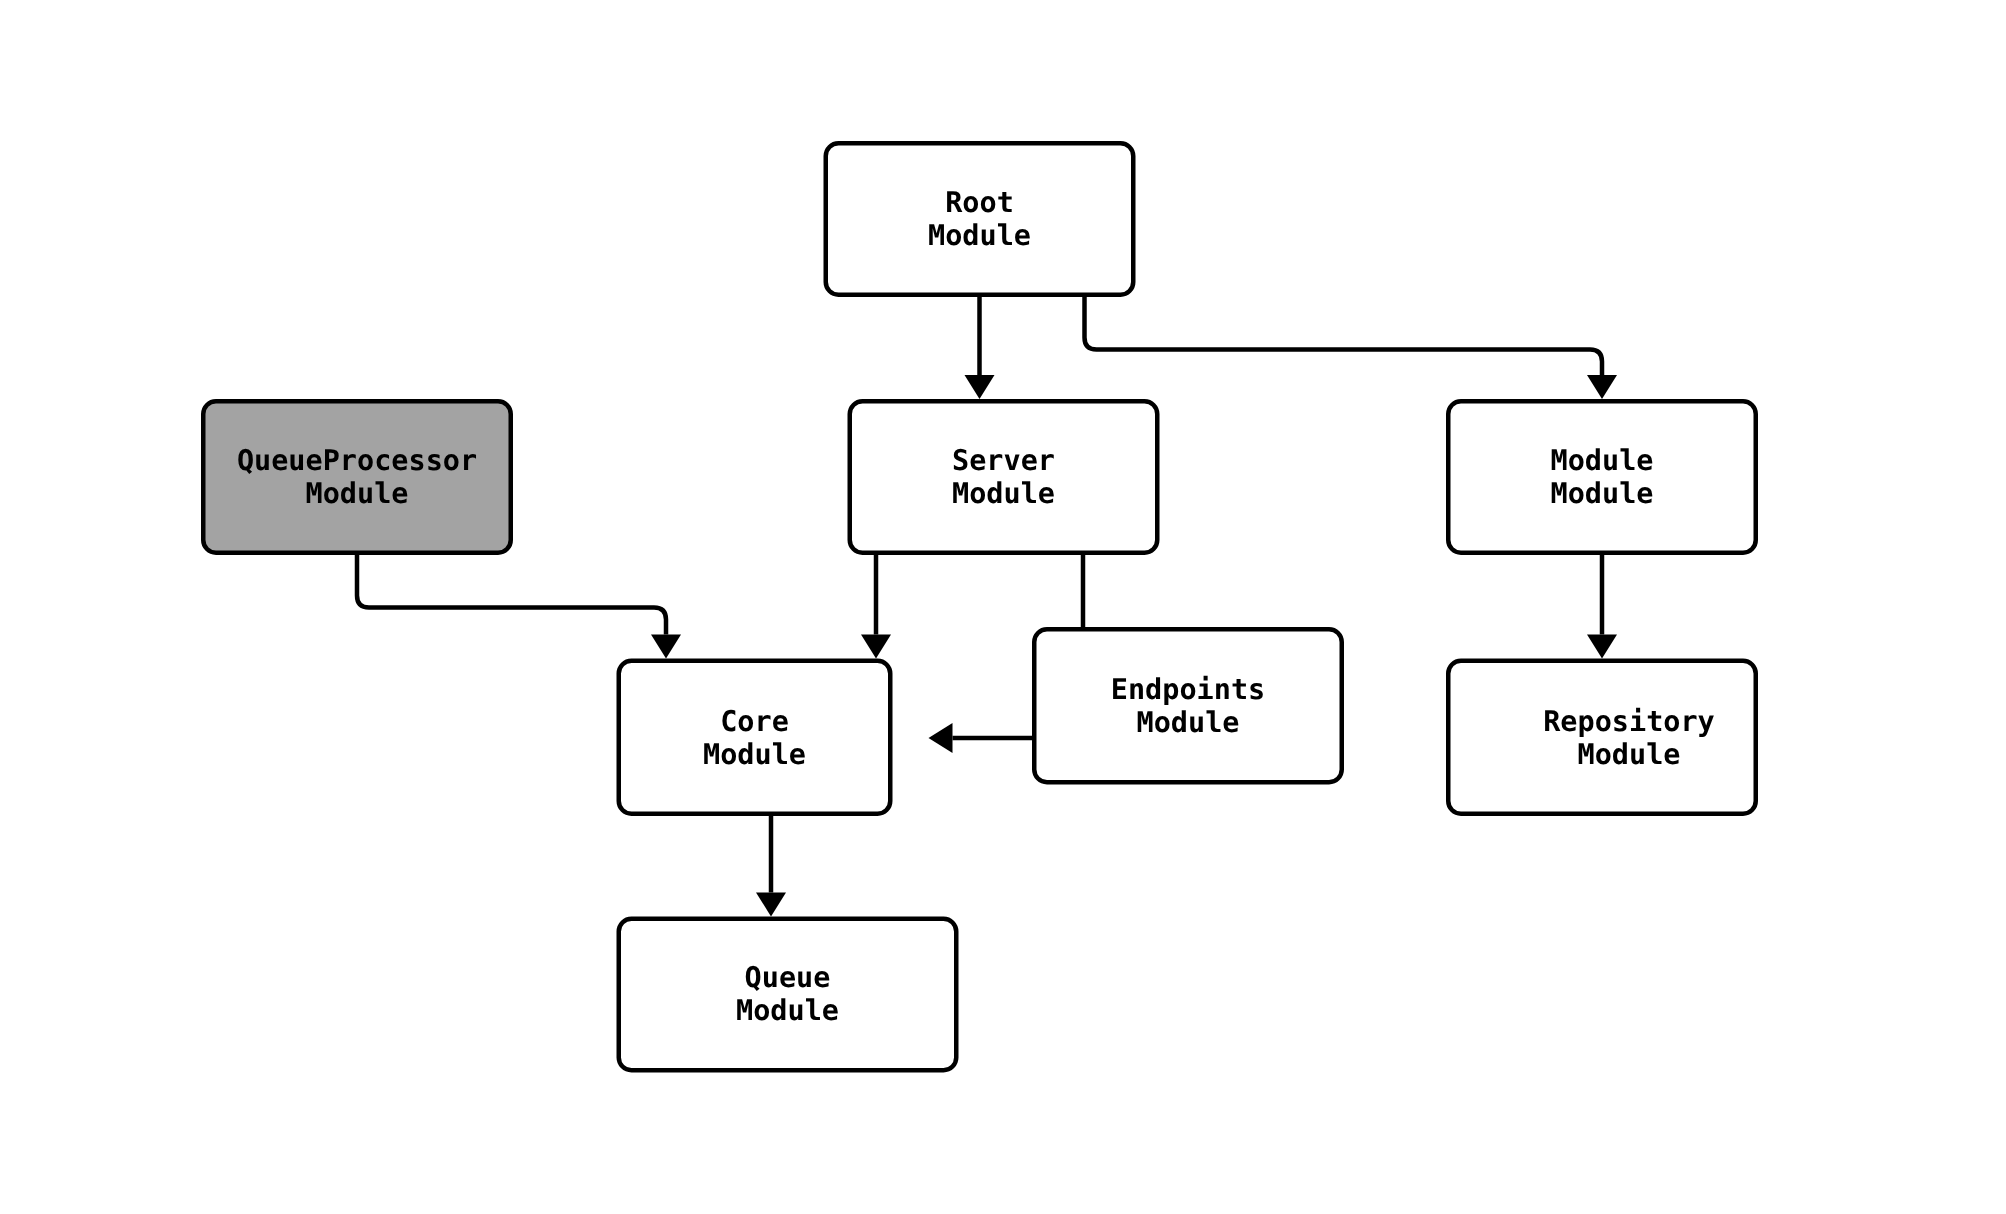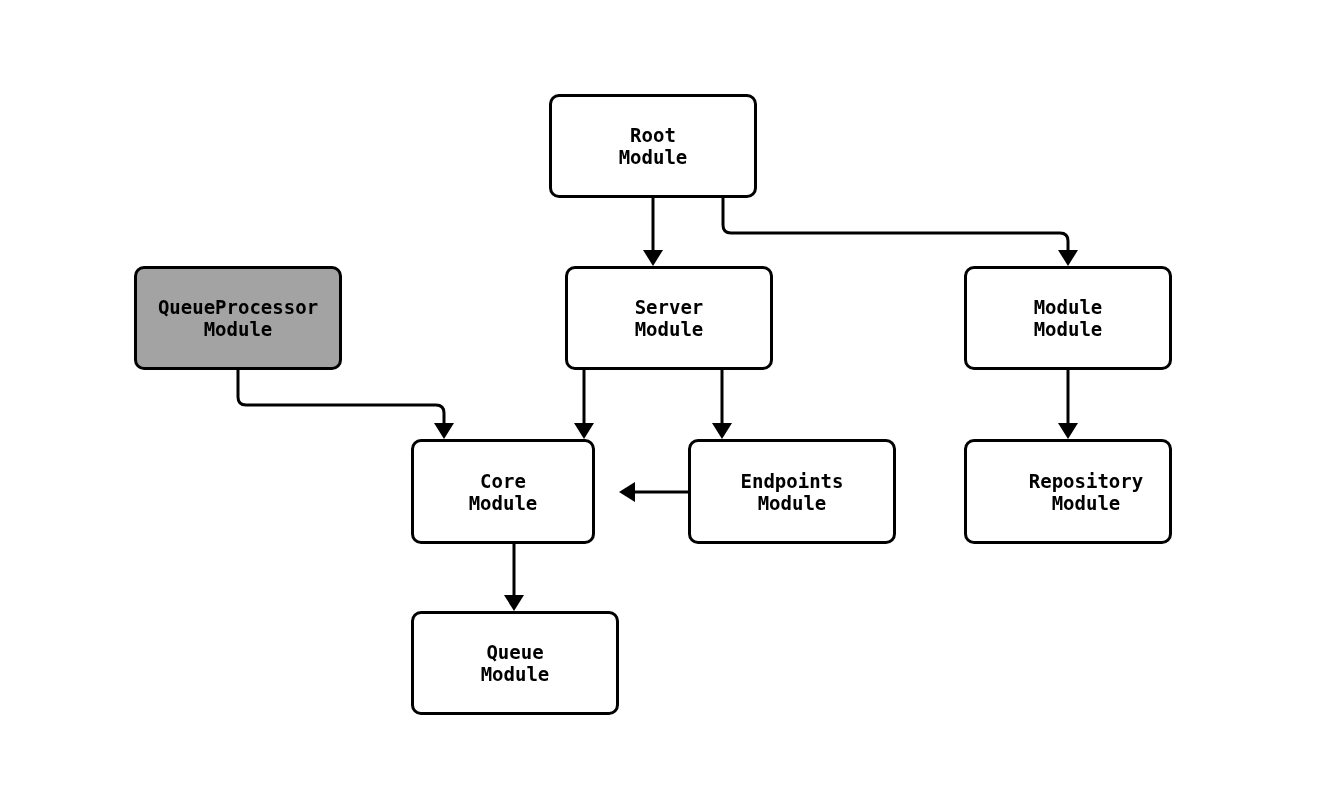--- a/index.html
+++ b/index.html
@@ -87,25 +87,25 @@
       <span>Module</span>
     </div>
     <div class="node" style="left: 964px; top: 266px; width: 208px; height: 104px; background: rgb(255, 255, 255); border-color: rgb(0, 0, 0);">
       <span>Module</span>
       <span>Module</span>
     </div>
     <div class="node" style="left: 411px; top: 439px; width: 184px; height: 105px; background: rgb(255, 255, 255); border-color: rgb(0, 0, 0);">
       <span>Core</span>
       <span>Module</span>
     </div>
-    <div class="node" style="left: 688px; top: 439px; width: 208px; height: 105px; background: rgb(255, 255, 255); border-color: rgb(0, 0, 0);">
+    <div class="node" style="left: 688px; top: 418px; width: 208px; height: 105px; background: rgb(255, 255, 255); border-color: rgb(0, 0, 0);">
       <span>Endpoints</span>
       <span>Module</span>
     </div>
     <div class="node" style="left: 964px; top: 439px; width: 208px; height: 105px; background: rgb(255, 255, 255); border-color: rgb(0, 0, 0); padding-left: 36px;">
       <span>Repository</span>
       <span>Module</span>
     </div>
-    <div class="node" style="left: 411px; top: 611px; width: 208px; height: 104px; background: rgb(255, 255, 255); border-color: rgb(0, 0, 0);">
+    <div class="node" style="left: 411px; top: 611px; width: 228px; height: 104px; background: rgb(255, 255, 255); border-color: rgb(0, 0, 0);">
       <span>Queue</span>
       <span>Module</span>
     </div>
   </div>
 
 </body></html>

